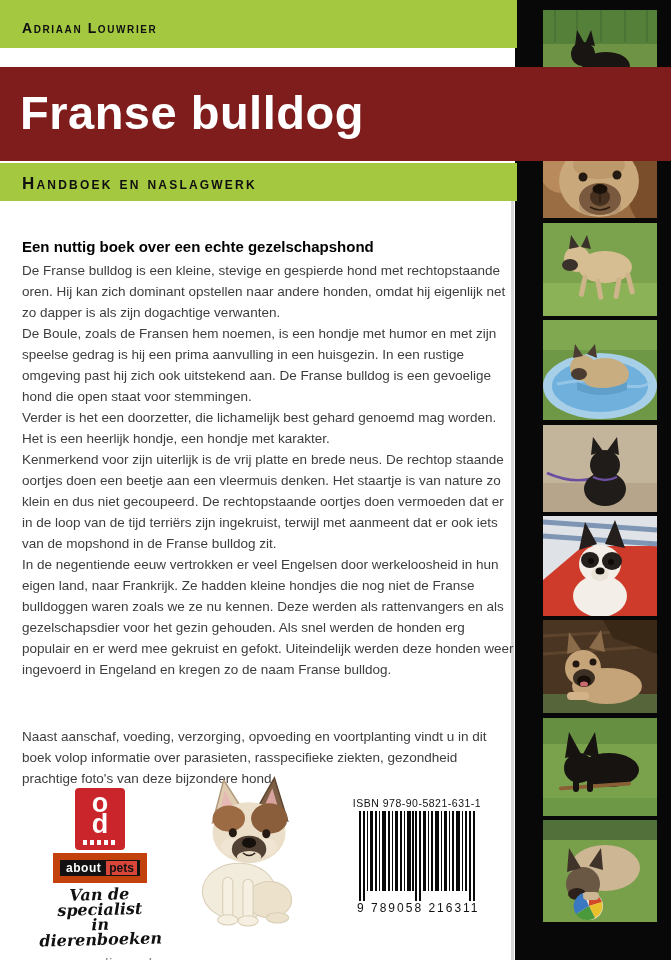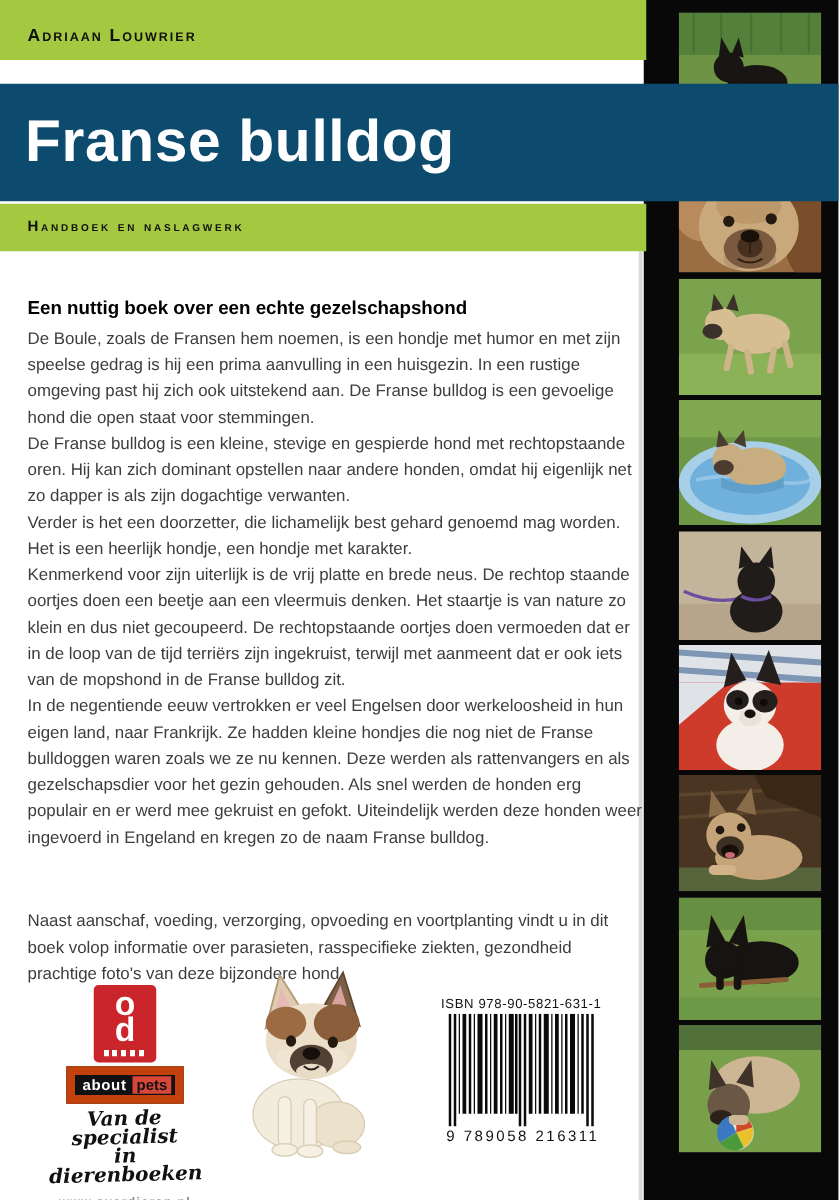--- a/index.html
+++ b/index.html
@@ -3,24 +3,24 @@
 <meta charset="utf-8">
 <style>
   html,body{margin:0;padding:0;background:#ffffff;}
   .page{position:relative;width:671px;height:960px;background:#ffffff;overflow:hidden;
         font-family:"Liberation Sans","DejaVu Sans",sans-serif;}
 
   
   .band-author{position:absolute;left:0;top:0;width:517px;height:48px;background:#a4c83f;}
   .author-name{position:absolute;left:22px;top:20px;font-size:14px;font-weight:bold;color:#101010;
                font-variant:small-caps;letter-spacing:1.6px;}
-  .band-title{position:absolute;left:0;top:67px;width:671px;height:94px;background:#0c4a6e;}
+  .band-title{position:absolute;left:0;top:67px;width:671px;height:94px;background:#7f1d1d;}
   .book-title{position:absolute;left:20px;top:18px;font-size:47px;font-weight:bold;color:#ffffff;letter-spacing:0.5px;}
   .band-sub{position:absolute;left:0;top:163px;width:517px;height:38px;background:#a4c83f;}
-  .sub-title{position:absolute;left:22px;top:11px;font-size:12px;font-weight:bold;color:#101010;
+  .sub-title{position:absolute;left:22px;top:11px;font-size:17px;font-weight:bold;color:#101010;
              font-variant:small-caps;letter-spacing:2.2px;}
 
   
   .body-text{position:absolute;left:22px;top:236px;width:492px;color:#3d3d3d;
              font-size:13.5px;line-height:21px;}
   .body-text h2{margin:0 16px 2px 0;font-size:15px;line-height:22px;color:#000;font-weight:bold;}
   .body-text p{margin:0;}
   .body-text p.gap{}
   .body-text p.biggap{margin-top:46px;}
 
@@ -249,22 +249,22 @@
   </div>
   <div class="band-title">
     <div class="book-title">Franse bulldog</div>
   </div>
   <div class="band-sub">
     <div class="sub-title">Handboek en naslagwerk</div>
   </div>
 
   <div class="body-text">
     <h2>Een nuttig boek over een echte gezelschapshond</h2>
+    <p>De Franse bulldog is een kleine, stevige en gespierde hond met rechtopstaande oren. Hij kan zich dominant opstellen naar andere honden, omdat hij eigenlijk net zo dapper is als zijn dogachtige verwanten.</p>
     <p>De Boule, zoals de Fransen hem noemen, is een hondje met humor en met zijn speelse gedrag is hij een prima aanvulling in een huisgezin. In een rustige omgeving past hij zich ook uitstekend aan. De Franse bulldog is een gevoelige hond die open staat voor stemmingen.</p>
-    <p>De Franse bulldog is een kleine, stevige en gespierde hond met rechtopstaande oren. Hij kan zich dominant opstellen naar andere honden, omdat hij eigenlijk net zo dapper is als zijn dogachtige verwanten.</p>
     <p>Verder is het een doorzetter, die lichamelijk best gehard genoemd mag worden. Het is een heerlijk hondje, een hondje met karakter.</p>
     <p class="gap">Kenmerkend voor zijn uiterlijk is de vrij platte en brede neus. De rechtop staande oortjes doen een beetje aan een vleermuis denken. Het staartje is van nature zo klein en dus niet gecoupeerd. De rechtopstaande oortjes doen vermoeden dat er in de loop van de tijd terriërs zijn ingekruist, terwijl met aanmeent dat er ook iets van de mopshond in de Franse bulldog zit.</p>
     <p class="gap">In de negentiende eeuw vertrokken er veel Engelsen door werkeloosheid in hun eigen land, naar Frankrijk. Ze hadden kleine hondjes die nog niet de Franse bulldoggen waren zoals we ze nu kennen. Deze werden als rattenvangers en als gezelschapsdier voor het gezin gehouden. Als snel werden de honden erg populair en er werd mee gekruist en gefokt. Uiteindelijk werden deze honden weer ingevoerd in Engeland en kregen zo de naam Franse bulldog.</p>
     <p class="biggap">Naast aanschaf, voeding, verzorging, opvoeding en voortplanting vindt u in dit boek volop informatie over parasieten, rasspecifieke ziekten, gezondheid prachtige foto's van deze bijzondere hond.</p>
   </div>
 
   <div class="publisher">
     <div class="logo-box">
       <span class="lt">o</span>
       <span class="lb">d</span>

